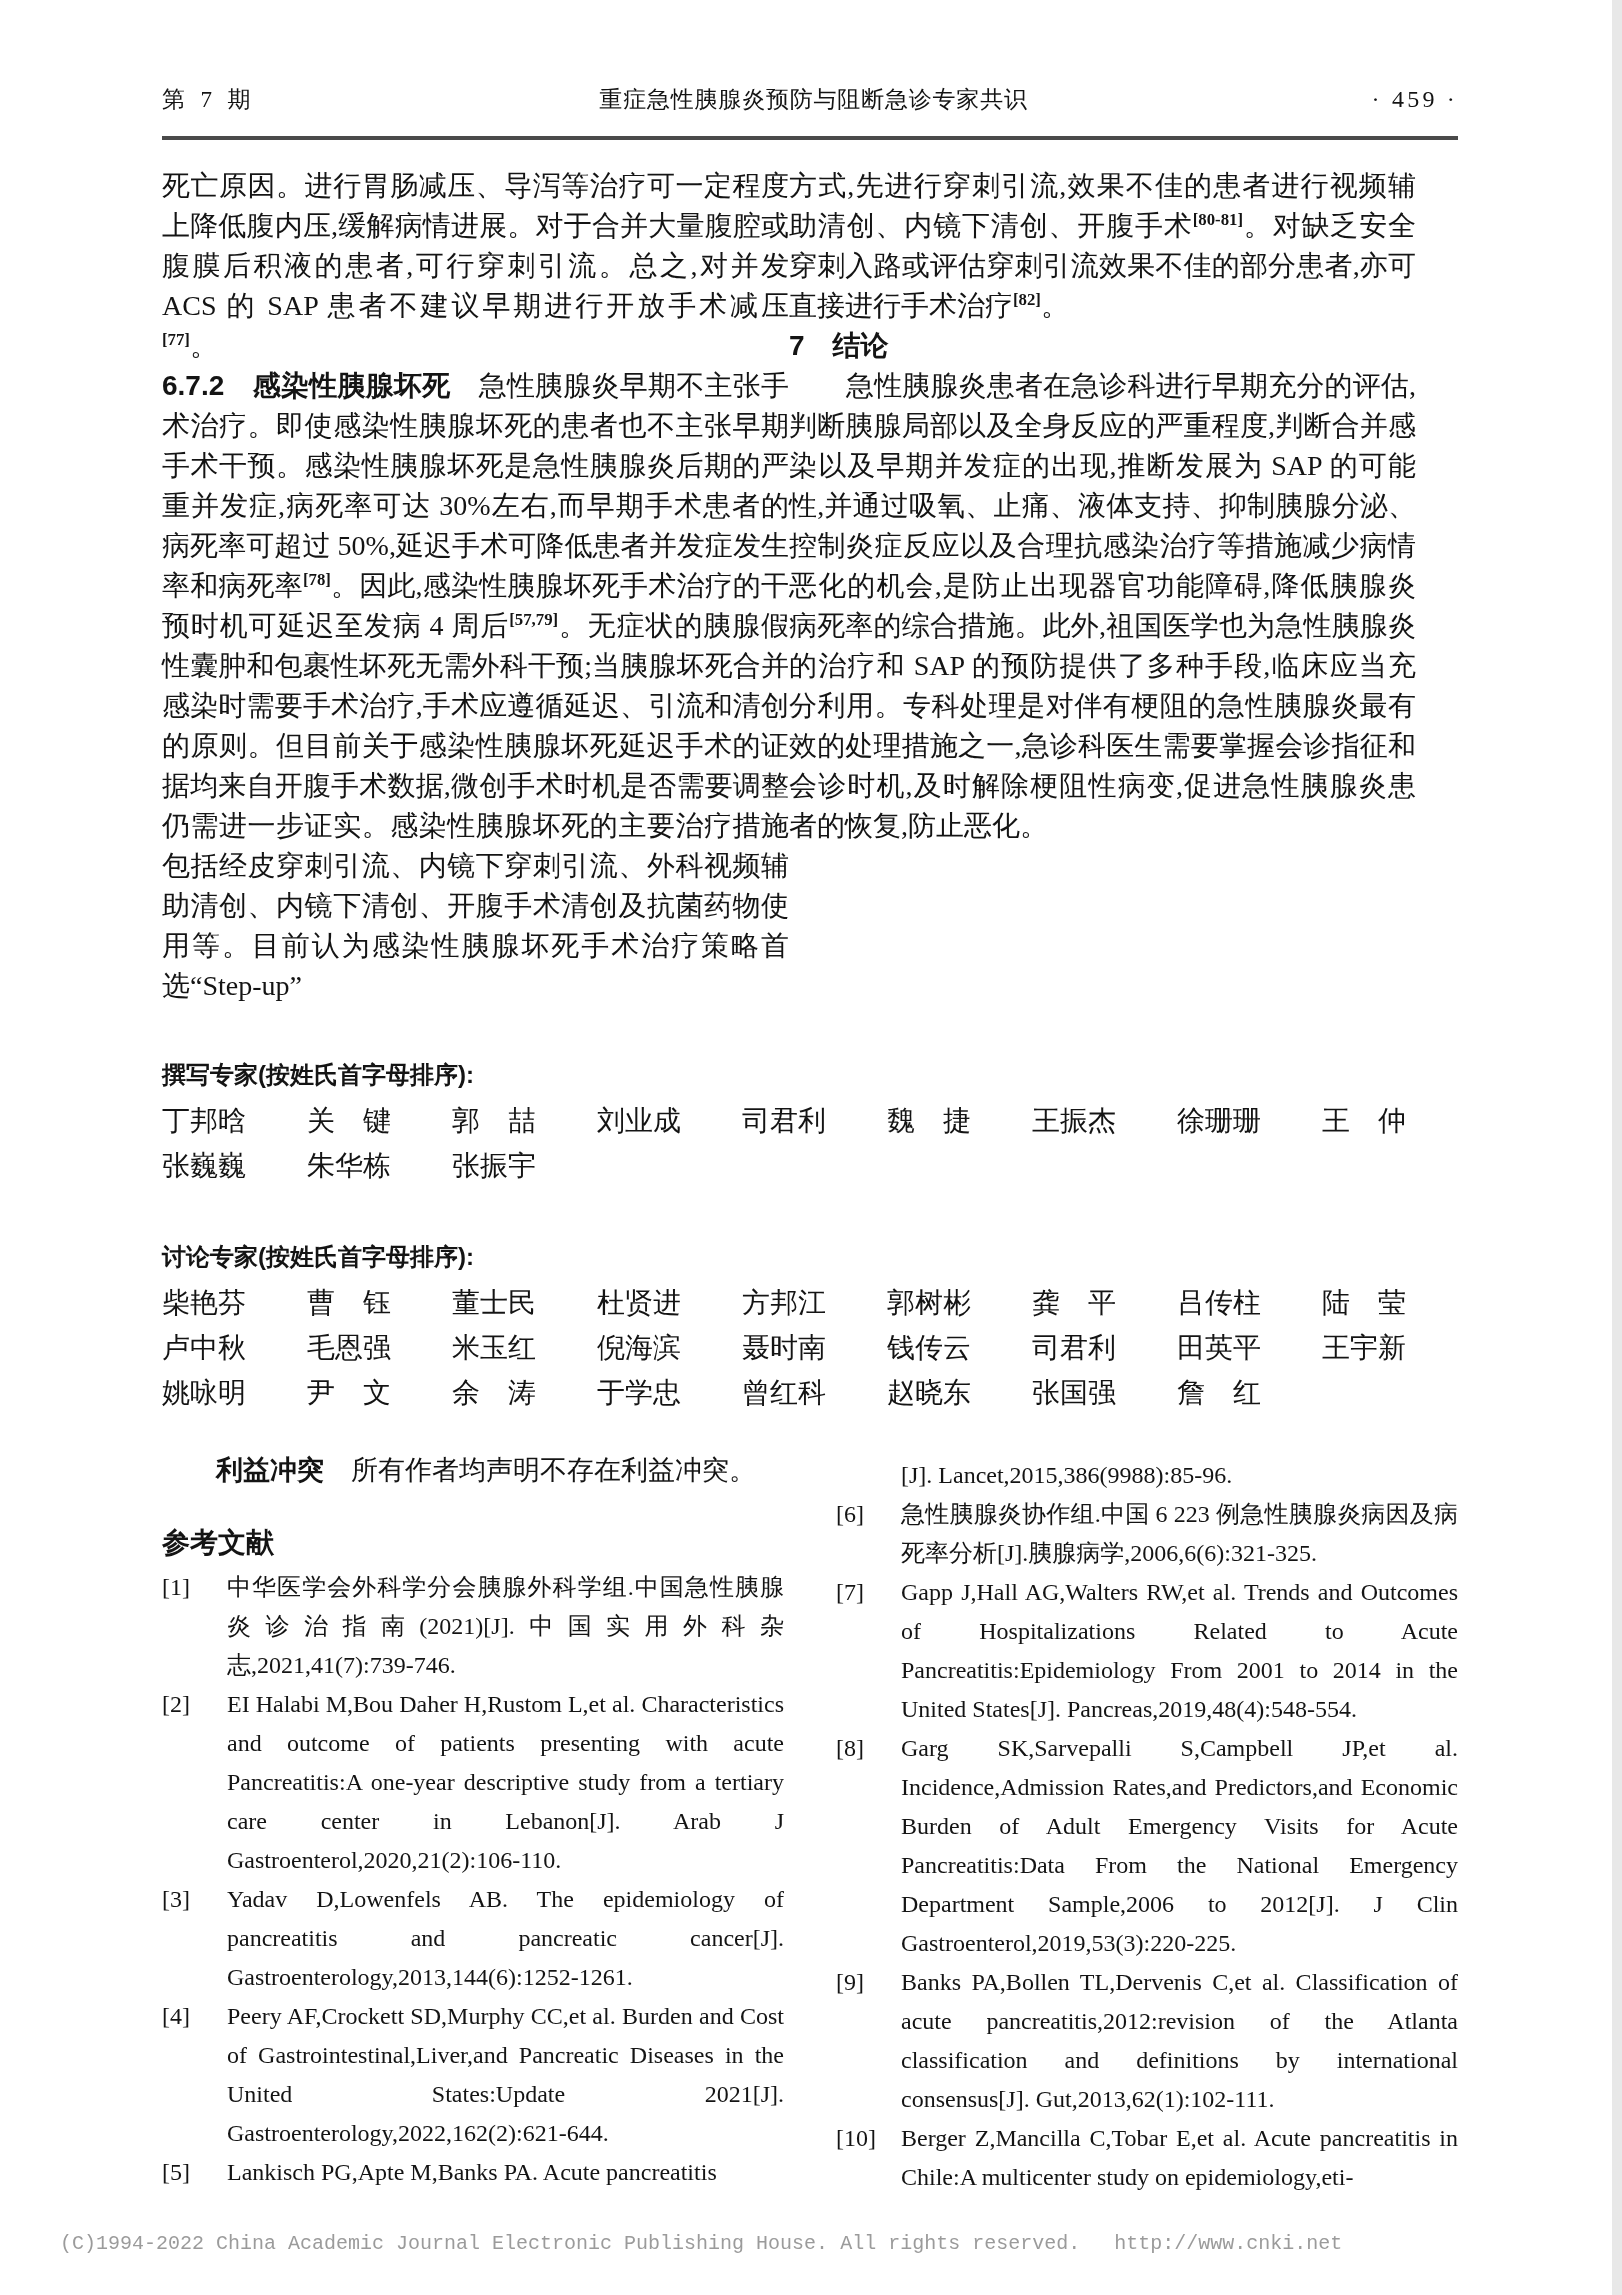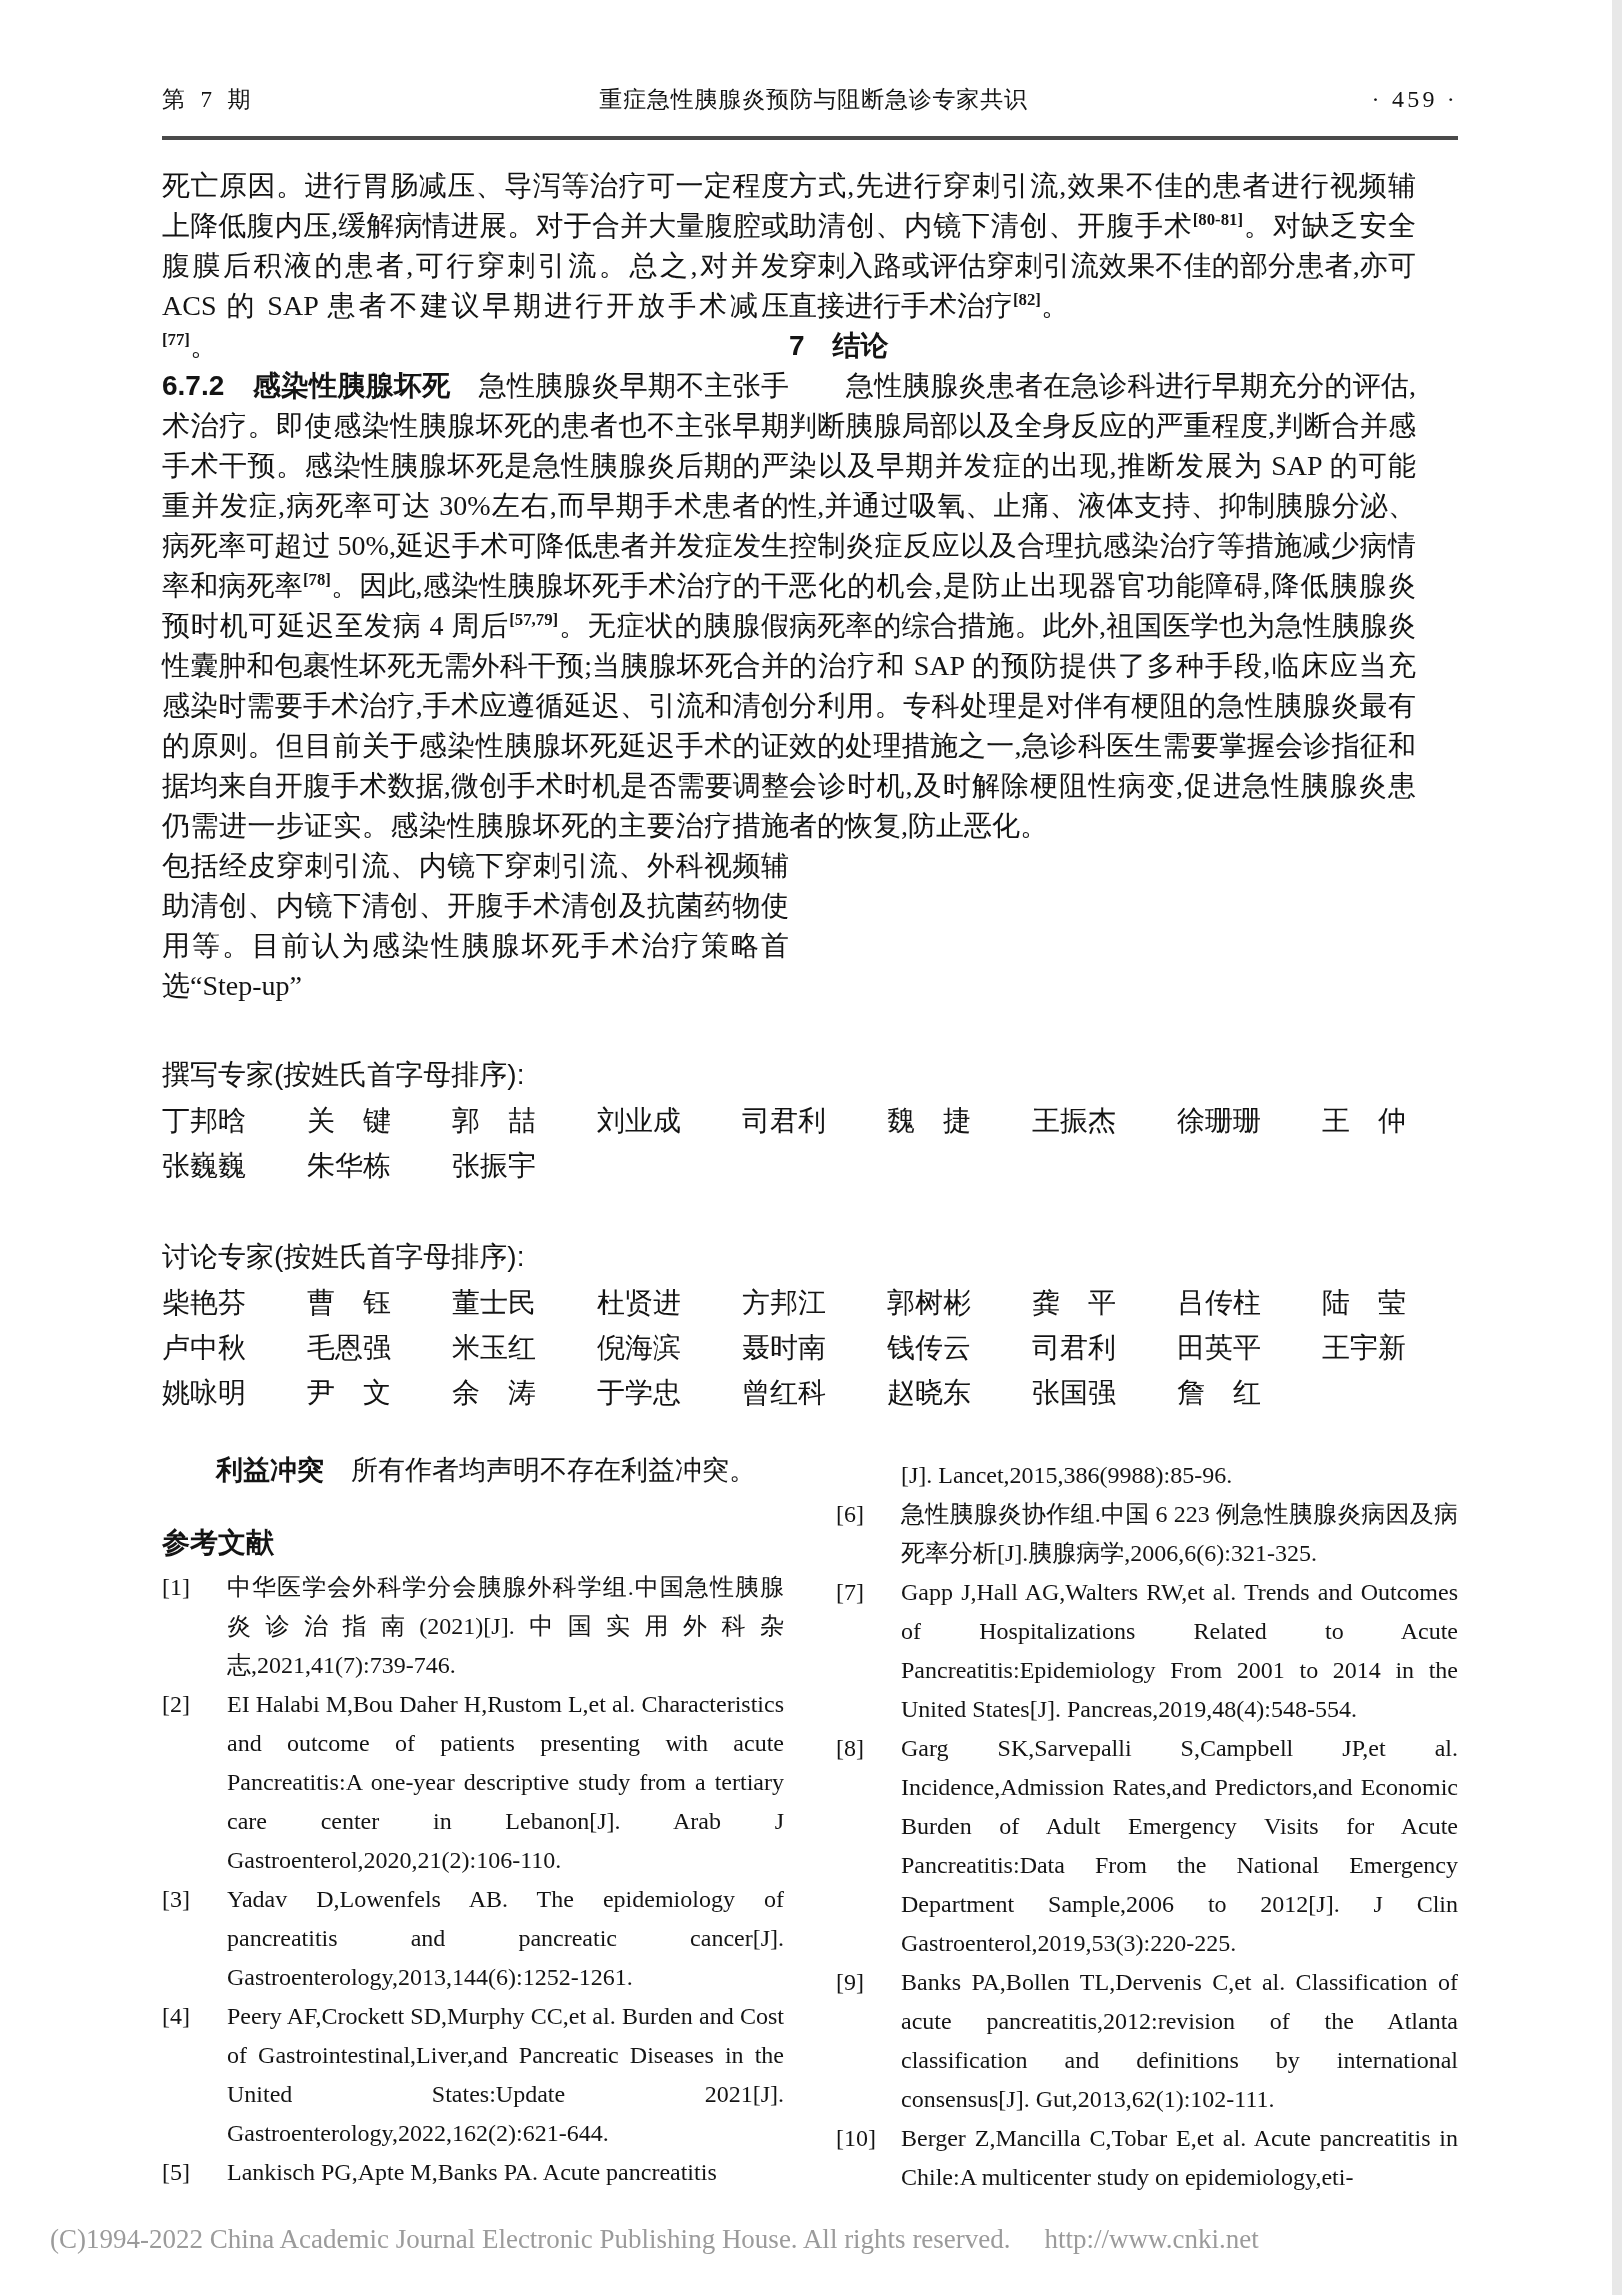--- a/index.html
+++ b/index.html
@@ -15,37 +15,37 @@
   
   .cols{display:flex;margin-top:26px;}
   .col{width:627px;font-size:28px;line-height:40px;text-align:justify;}
   .para{margin:0;}
   .para.indent{text-indent:57px;}
   .para.h2{font-weight:bold;font-family:"Liberation Sans","DejaVu Sans",sans-serif;}
   .b{font-weight:bold;font-family:"Liberation Sans","DejaVu Sans",sans-serif;}
   sup{font-size:0.6em;line-height:0;vertical-align:super;font-weight:bold;}
   
   .experts{margin-top:39px;}
-  .exp-head{font-size:28px;line-height:41px;font-weight:normal;
+  .exp-head{font-size:24px;line-height:41px;font-weight:bold;
             font-family:"Liberation Sans","DejaVu Sans",sans-serif;margin-top:48px;}
   .name-grid{display:grid;grid-template-columns:repeat(9,145px);font-size:28px;line-height:45px;margin-top:3.2px;}
   .name-cell{white-space:nowrap;}
   .experts .grp2{margin-top:24px;}
   
   .refzone{display:flex;gap:52px;margin-top:36px;}
   .refcol{width:627px;}
   .conflict{font-size:27px;line-height:39px;text-indent:54px;}
   .conflict .lbl{font-weight:bold;font-family:"Liberation Sans","DejaVu Sans",sans-serif;}
   .ref-heading{font-size:28px;line-height:41px;font-weight:bold;
                font-family:"Liberation Sans","DejaVu Sans",sans-serif;margin-top:32px;}
   .ref-list{margin-top:4.9px;font-size:24px;line-height:39px;text-align:justify;}
   .ref{position:relative;padding-left:65px;}
   .ref-no{position:absolute;left:0;top:0;}
   
-  .footer{position:absolute;left:50px;bottom:40px;font-size:27px;color:#9b9b9b;white-space:nowrap;}
+  .footer{position:absolute;left:60px;bottom:40px;font-size:20px;color:#9b9b9b;white-space:nowrap;font-family:Liberation Mono, monospace;}
   .footer .url{margin-left:34px;}
 </style>
 </head>
 <body>
 
 <div class="page">
   <div class="content">
 
     <div class="hdr">
       <span class="hdr-issue">第 7 期</span>

